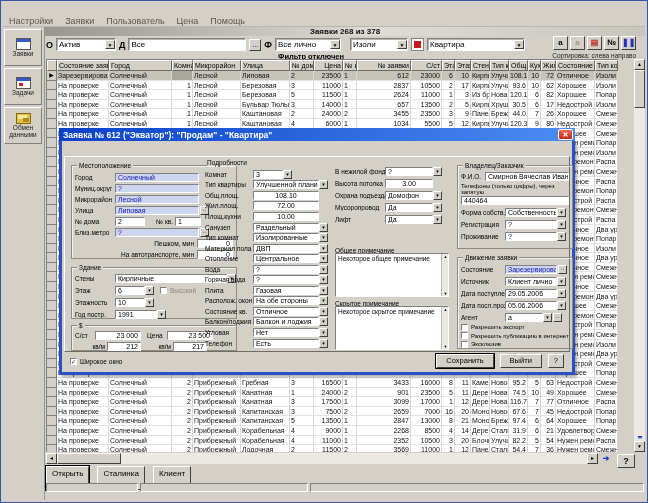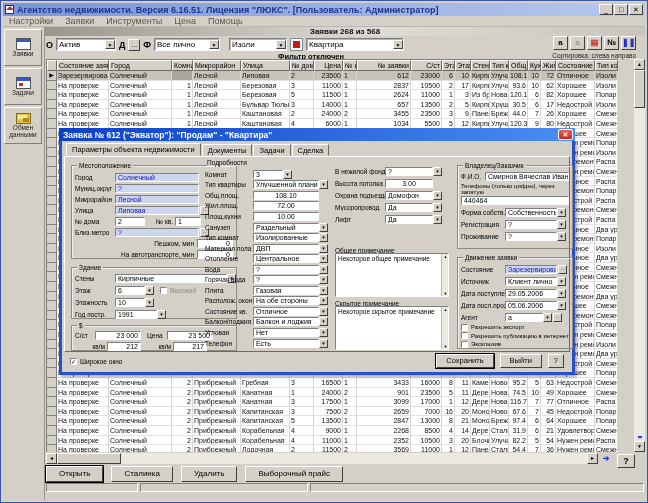--- a/index.html
+++ b/index.html
@@ -65,21 +65,21 @@
   .vscroll { position:absolute; right:2px; top:58px; width:11px; bottom:50px; background:#ece9e2; }
   .sbtn3 { position:absolute; left:0; width:11px; height:11px; background:#d4d0c8; border:1px solid; border-color:#fff #404040 #404040 #fff; font-size:5px; text-align:center; line-height:9px; color:#000;}
   .vthumb { position:absolute; left:0; top:11px; width:11px; height:38px; background:#d4d0c8; border:1px solid; border-color:#fff #404040 #404040 #fff;}
   .bluechev { position:absolute; left:0; width:11px; font-size:6px; color:#1838c8; text-align:center; letter-spacing:-1px;}
   .hscroll { position:absolute; left:45px; bottom:38px; width:552px; height:11px; background:#ece9e2;}
   .hthumb { position:absolute; left:11px; top:0; width:64px; height:11px; background:#d4d0c8; border:1px solid; border-color:#fff #404040 #404040 #fff;}
   .bluearrow { position:absolute; bottom:37px; right:34px; width:14px; height:12px; font-size:8px; color:#1838c8; text-align:center; line-height:12px; font-weight:bold;}
   .helpbtn { position:absolute; bottom:34px; right:12px; width:18px; height:14px; background:#d4d0c8; border:1px solid; border-color:#fff #404040 #404040 #fff; font-size:9px; font-weight:bold; text-align:center; line-height:12px;}
   
   .bbar { position:absolute; left:45px; bottom:21px; height:15px; display:flex; gap:8px;}
-  .btn { height:16px; background:#d4d0c8; border:1px solid; border-color:#fff #404040 #404040 #fff; font-size:8px; padding:0 12px; line-height:13px; text-align:center; color:#000;}
+  .btn { height:24px; background:#d4d0c8; border:1px solid; border-color:#fff #404040 #404040 #fff; font-size:8px; padding:0 5px; line-height:13px; text-align:center; color:#000;}
   .btn.default { outline:1px solid #000; }
   .statusbar { position:absolute; left:44px; right:2px; bottom:9px; height:11px; display:flex; gap:2px; padding:1px;}
   .scell { border:1px solid; border-color:#808080 #fff #fff #808080; background:#d4d0c8; height:9px;}
   
   .dialog { position:absolute; left:58px; top:140px; width:516px; height:234px; background:#d4d0c8;
     border:3px solid #2a50c8; border-top:none; box-shadow:2px 2px 3px rgba(0,0,0,.35); z-index:50;}
   .dtitle { position:absolute; left:-3px; top:-13px; right:-3px; height:13px;
     background:linear-gradient(90deg,#0a40c8,#4c8df2); display:flex; align-items:center; padding:0 2px 0 4px;}
   .dtitle .txt { flex:1; font-size:8.5px; font-weight:bold; color:#fff; white-space:nowrap; overflow:hidden;}
   .dclose { width:15px; height:11px; background:linear-gradient(180deg,#e86858,#c22818); border:1px solid #fff; border-radius:2px; color:#fff; font-size:7px; line-height:9px; text-align:center; font-weight:bold;}
@@ -105,36 +105,29 @@
   .dbtns { position:absolute; right:8px; bottom:4px; display:flex; gap:6px; align-items:center;}
   .dbtn { height:14px; background:#d4d0c8; border:1px solid; border-color:#fff #404040 #404040 #fff; font-size:7.5px; padding:0 9px; line-height:12px; color:#000;}
   .dbtn.default { outline:1px solid #000;}
   .dbtn.q { padding:0 5px; }
   .widechk { position:absolute; left:8px; bottom:7px; display:flex; align-items:center;}
 </style>
 </head>
 <body>
 
 <div class="win">
-  <div class="titlebar">
-    <div class="title-ico"></div>
-    <div class="title-txt">Агентство недвижимости. Версия 6.16.51. Лицензия "ЛЮКС". [Пользователь: Администратор]</div>
-    <div class="wbtn">_</div>
-    <div class="wbtn">□</div>
-    <div class="wbtn">✕</div>
-  </div>
   <div class="menubar">
       <span class="mitem">Настройки</span>
       <span class="mitem">Заявки</span>
-      <span class="mitem">Инструменты</span>
+      <span class="mitem">Пользователь</span>
       <span class="mitem">Цена</span>
       <span class="mitem">Помощь</span>
     </div>
   <div class="banner">
-    <span>Заявки  268 из 568</span>
+    <span>Заявки  268 из 378</span>
   </div>
   <div class="sidebar">
       <div class="sbtn">
         <div class="icon-win"></div>
         <div class="cap">Заявки</div>
       </div>
       <div class="sbtn">
         <div class="icon-win red"></div>
         <div class="cap">Задачи</div>
       </div>
@@ -144,20 +137,21 @@
       </div>
     </div>
 
   <div class="toolbar">
     <span class="tlabel">О</span>
     <div class="tcombo sunken" style="width:60px">
       <span class="val">Актив</span>
       <span class="arr">▼</span>
     </div>
     <span class="tlabel">Д</span>
+    <div class="tinput sunken" style="width:118px">Все</div>
     <div class="mini-btn">...</div>
     <span class="tlabel">Ф</span>
     <div class="tcombo sunken" style="width:66px">
       <span class="val">Все лично</span>
       <span class="arr">▼</span>
     </div>
     <div class="tcombo sunken" style="width:58px;margin-left:6px">
       <span class="val">Изоли</span>
       <span class="arr">▼</span>
     </div>
@@ -1099,40 +1093,33 @@
     <div class="sbtn3" style="left:0;top:0">◄</div>
     <div class="hthumb"></div>
     <div class="sbtn3" style="left:541px;top:0">►</div>
   </div>
   <div class="bluearrow">➔</div>
   <div class="helpbtn">?</div>
 
   <div class="bbar">
       <div class="btn default">Открыть</div>
       <div class="btn">Сталинка</div>
-      <div class="btn">Удалить</div>
-      <div class="btn">Выборочный прайс</div>
+      <div class="btn">Клиент</div>
     </div>
   <div class="statusbar">
     <div class="scell" style="width:92px"></div>
     <div class="scell" style="width:168px"></div>
     <div class="scell" style="flex:1"></div>
   </div>
 
   <div class="dialog">
     <div class="dtitle">
       <span class="txt">Заявка № 612 ("Экватор"): "Продам" - "Квартира"</span>
       <div class="dclose">✕</div>
     </div>
-    <div class="tabs" id="dtabs">
-        <div class="tab active">Параметры объекта недвижимости</div>
-        <div class="tab">Документы</div>
-        <div class="tab">Задачи</div>
-        <div class="tab">Сделка</div>
-      </div>
     <div class="tabpage" id="dpage">
         <div class="grp" style="left: 6px; top: 8px; width: 166px; height: 94px;">
           <span class="gcap">Местоположение</span>
           <div class="frow" style="height: 11px; margin-top: 6px;">
             <span class="flabel" style="width: 40px;">Город</span>
             <div class="ffield lookup" style="width: 84px;">Солнечный</div>
           </div>
           <div class="frow" style="height: 11px; margin-top: 0px;">
             <span class="flabel" style="width: 40px;">Муниц.округ</span>
             <div class="ffield lookup" style="width: 84px;">?</div>

